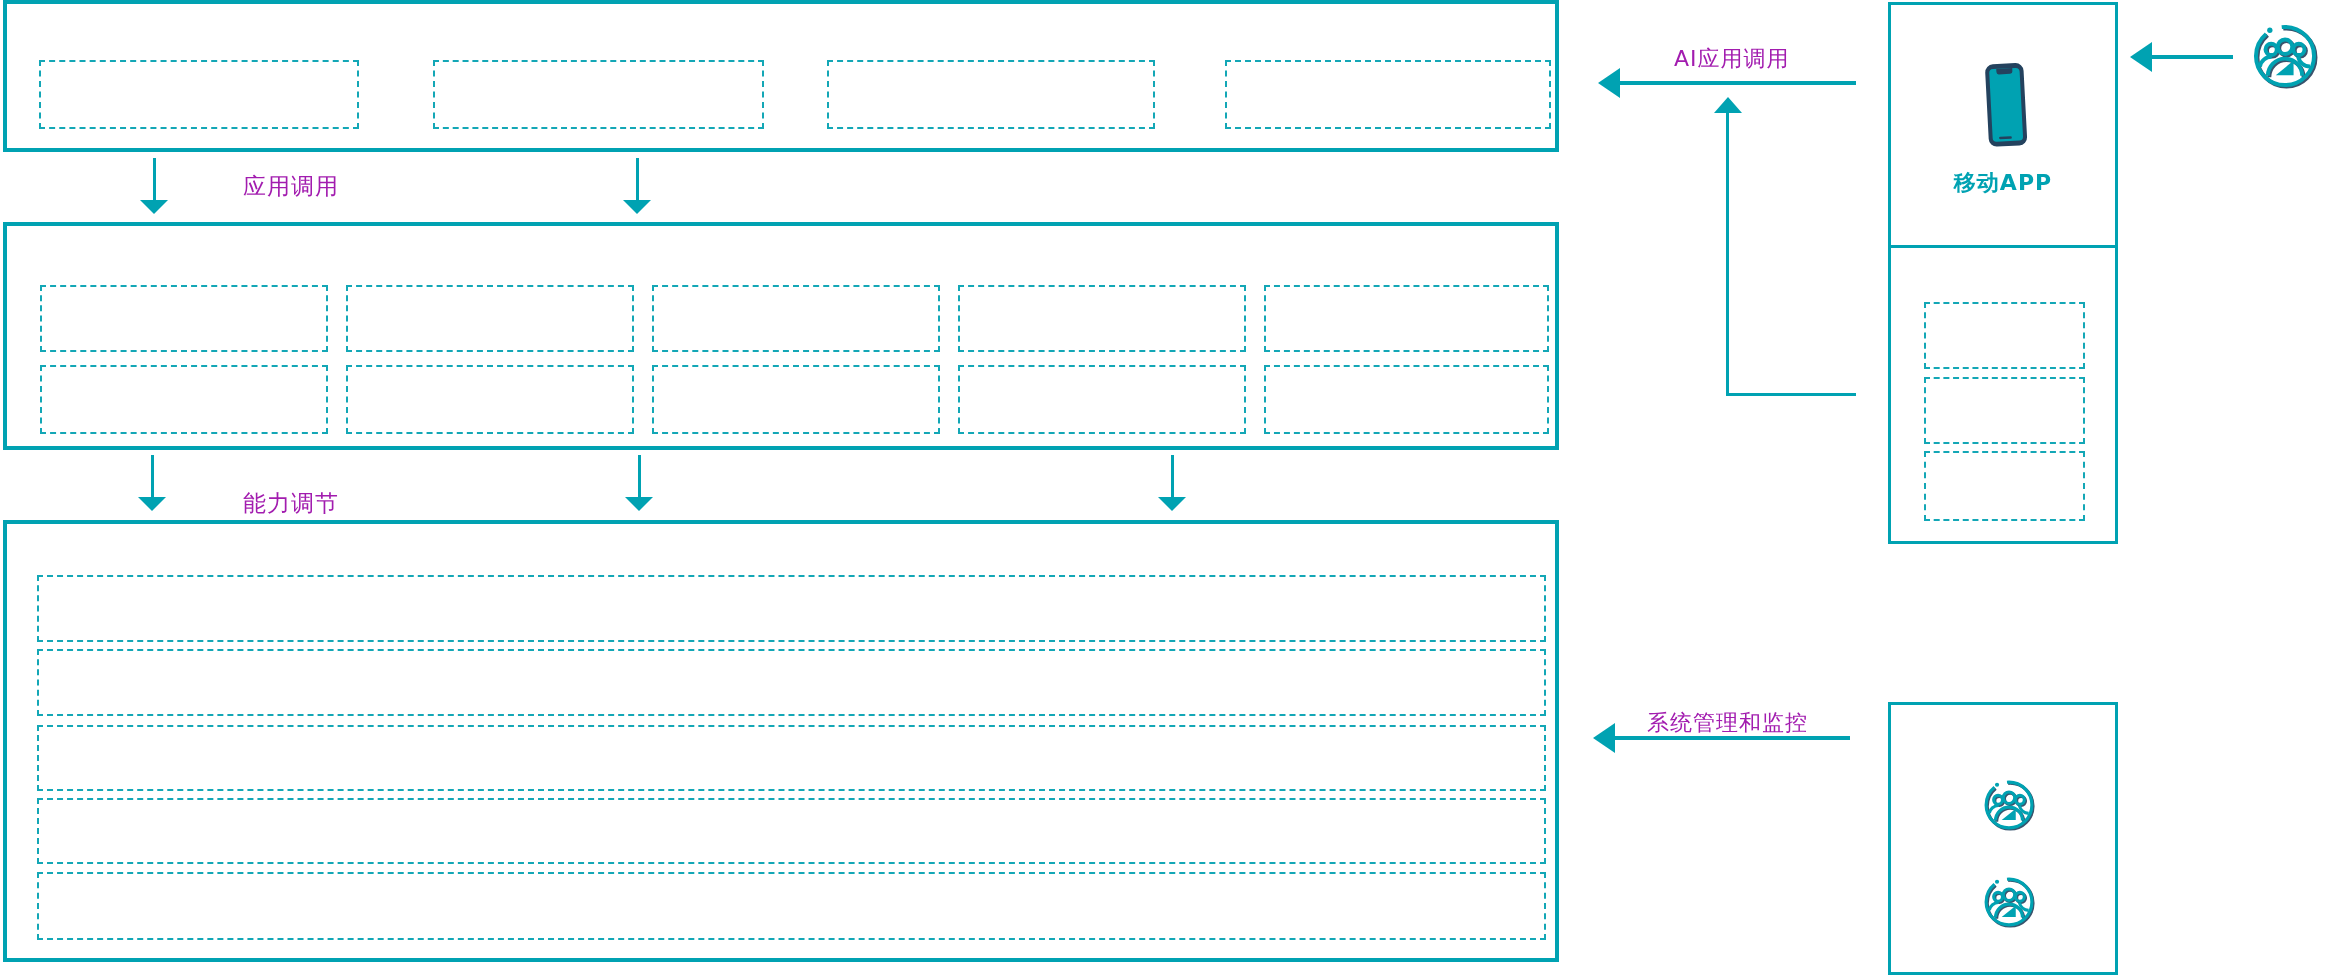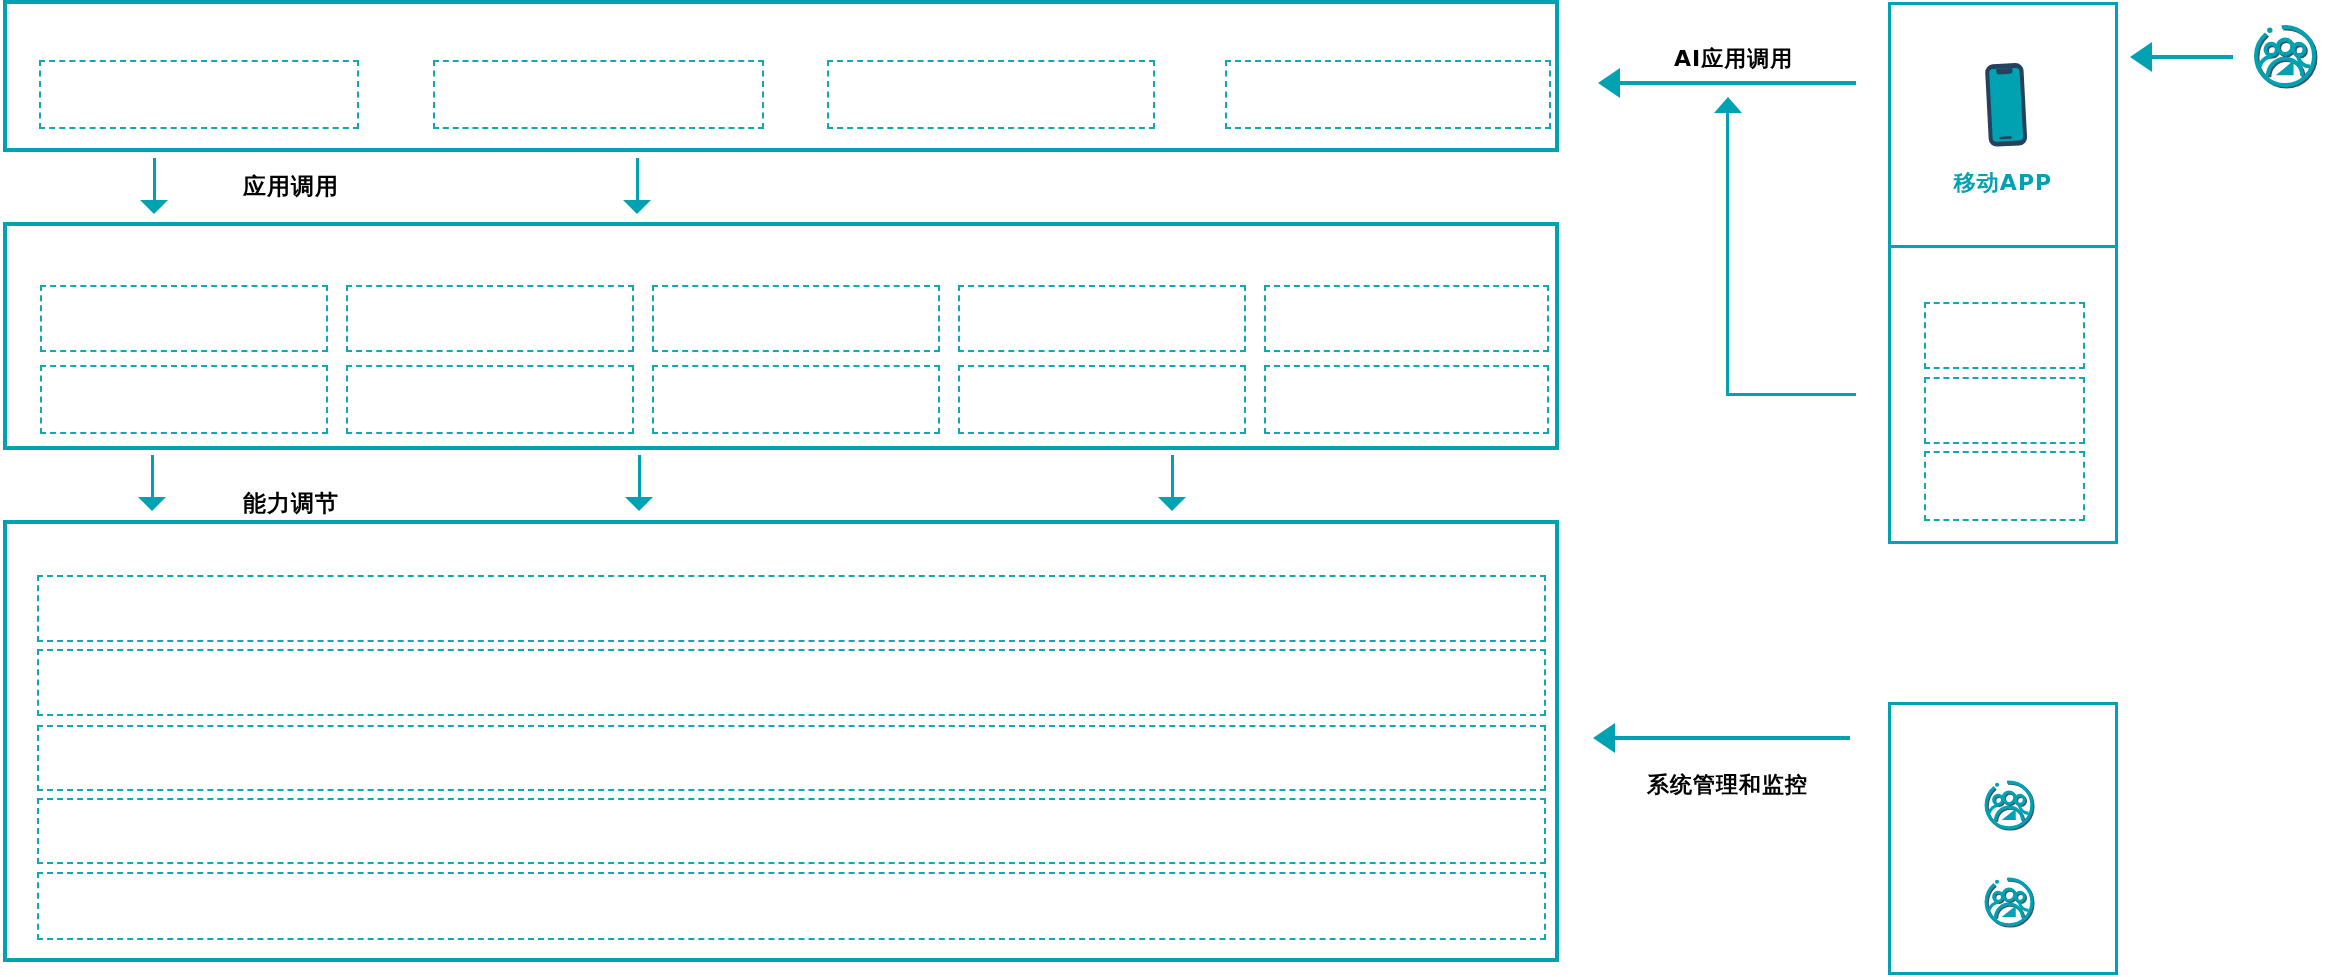--- a/index.html
+++ b/index.html
@@ -19,21 +19,21 @@
   .ah-down{position:absolute;width:0;height:0;
     border-left:14px solid transparent;border-right:14px solid transparent;
     border-top:14px solid #00A2B2;}
   .ah-up{position:absolute;width:0;height:0;
     border-left:14px solid transparent;border-right:14px solid transparent;
     border-bottom:16px solid #00A2B2;}
   .ah-left{position:absolute;width:0;height:0;
     border-top:15px solid transparent;border-bottom:15px solid transparent;
     border-right:22px solid #00A2B2;}
   
-  .lbl{position:absolute;color:#000000;font-weight:bold;font-size:23px;
+  .lbl{position:absolute;color:#a21caf;font-weight:normal;font-size:23px;
     letter-spacing:1px;white-space:nowrap;line-height:1;}
   .lbl-sm{font-size:22px;}
   .caption{position:absolute;left:0;right:0;text-align:center;color:#00A2B2;
     font-weight:bold;font-size:22px;letter-spacing:1px;line-height:1;}
   .icon{position:absolute;}
 </style>
 </head>
 <body>
 
 <div class="canvas">
@@ -121,21 +121,21 @@
   <div class="hline" style="left:1726px;top:393px;width:130px;height:3px;"></div>
 
   <div class="sidebox" style="left:1888px;top:245px;width:230px;height:299px;">
     <div class="slot" style="left:33px;top:54px;width:161px;height:67px;"></div>
     <div class="slot" style="left:33px;top:129px;width:161px;height:67px;"></div>
     <div class="slot" style="left:33px;top:203px;width:161px;height:70px;"></div>
   </div>
 
   <div class="hline" style="left:1615px;top:736px;width:235px;"></div>
   <div class="ah-left" style="left:1593px;top:723px;"></div>
-  <div class="lbl lbl-sm" style="left:1647px;top:774px;">系统管理和监控</div>
+  <div class="lbl lbl-sm" style="left:1647px;top:712px;">系统管理和监控</div>
 
   <div class="sidebox" style="left:1888px;top:702px;width:230px;height:273px;">
     <svg class="icon" style="left:92px;top:74px;" width="52" height="52" viewBox="0 0 100 100">
       <g fill="none" stroke="#24425E" stroke-width="6" transform="translate(2.2,2.2)" opacity="0.9">
         <circle cx="50" cy="50" r="44" stroke-dasharray="176 26"></circle>
         <circle cx="29" cy="40" r="8.5"></circle>
           <circle cx="71" cy="40" r="8.5"></circle>
         <circle cx="50" cy="36" r="11"></circle>
         <path d="M24 80 A26 26 0 0 1 76 80"></path>
       </g>

